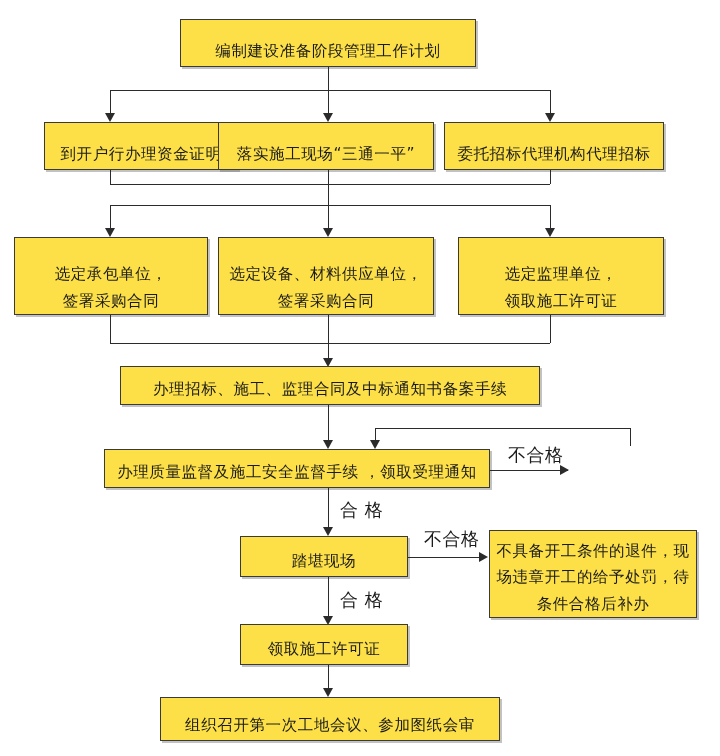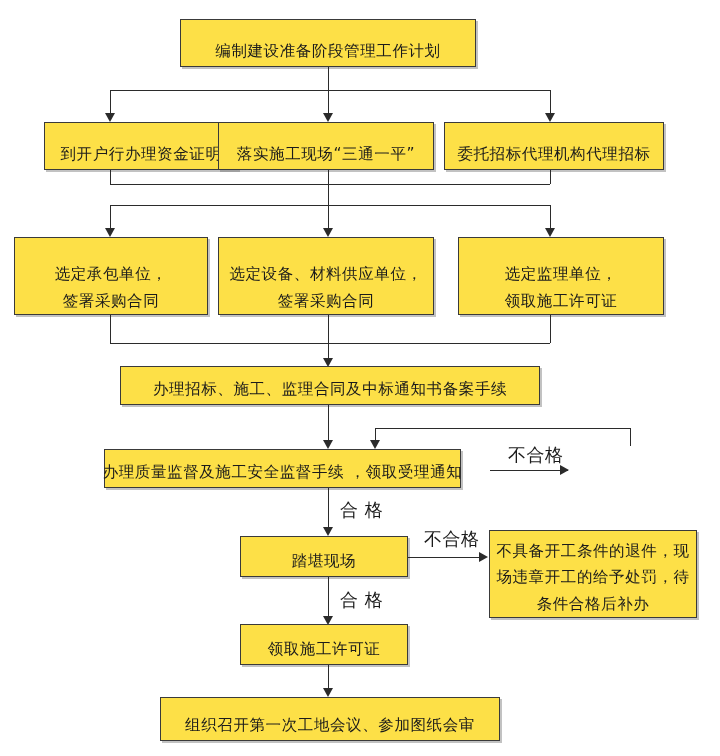--- a/index.html
+++ b/index.html
@@ -131,21 +131,21 @@
   <div class="hline" style="left:110px;top:343px;width:440px;"></div>
   <div class="arrow-down" style="left:323px;top:358px;"></div>
 
   <div class="node" style="left:120px;top:366px;width:420px;height:39px;">
     <span class="ln">办理招标、施工、监理合同及中标通知书备案手续</span>
   </div>
 
   <div class="vline" style="left:328px;top:405px;height:38px;"></div>
   <div class="arrow-down" style="left:323px;top:440px;"></div>
 
-  <div class="node" style="left:104px;top:449px;width:357px;height:39px;">
+  <div class="node" style="left:104px;top:449px;width:386px;height:39px;">
     <span class="ln">办理质量监督及施工安全监督手续 ，领取受理通知</span>
   </div>
 
   <div class="hline" style="left:490px;top:470px;width:78px;"></div>
   <div class="arrow-right" style="left:560px;top:465px;"></div>
   <div class="edge-label" style="left:508px;top:443px;">不合格</div>
 
 
   <div class="vline" style="left:630px;top:428px;height:18px;"></div>
   <div class="hline" style="left:375px;top:428px;width:256px;"></div>

